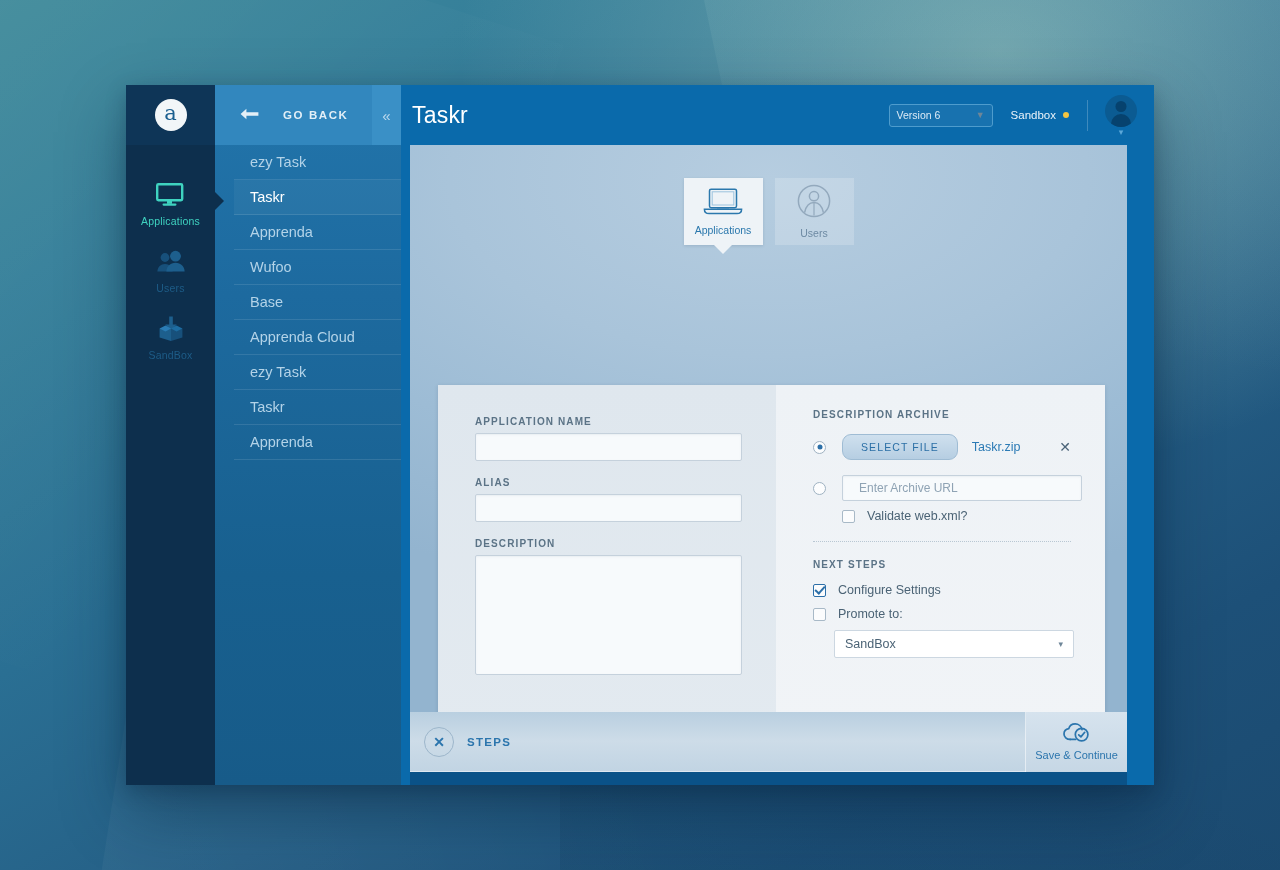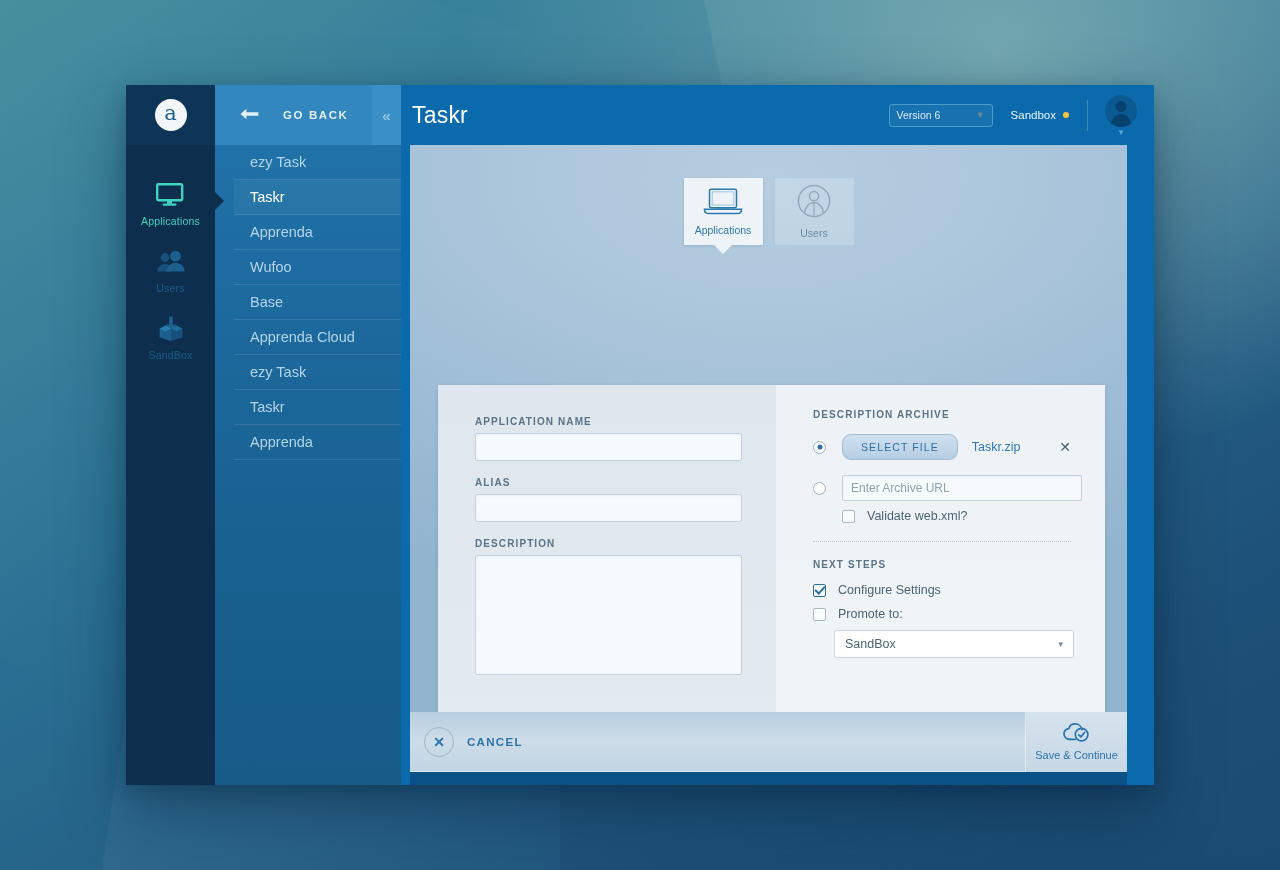--- a/index.html
+++ b/index.html
@@ -114,21 +114,21 @@
   #form-card {
     position:absolute; left:28px; right:22px; top:240px; height:354px;
     display:flex; box-shadow:0 1px 4px rgba(20,50,80,0.15);
   }
   #form-left { width:338px; background:linear-gradient(180deg,#dfe7ee 0%, #e3eaf0 100%); padding:31px 0 0 37px; box-sizing:border-box; }
   #form-right { flex:1; background:linear-gradient(180deg,#eef2f6 0%, #f1f4f7 100%); padding:24px 0 0 37px; box-sizing:border-box; }
 
   .field-label { font-size:10px; letter-spacing:1.1px; color:#5b7386; font-weight:bold; margin-bottom:6px; }
   .text-input {
     width:267px; height:28px; background:#f7fafc; border:1px solid #c5d1dc; border-radius:2px;
-    box-sizing:border-box; padding:0 8px; font-size:12px; color:#3d5567; font-family:"Liberation Sans", sans-serif;
+    box-sizing:border-box; padding:0 16px; font-size:12px; color:#3d5567; font-family:"Liberation Sans", sans-serif;
     box-shadow: inset 0 1px 2px rgba(120,140,160,0.10);
   }
   .text-input::placeholder { color:#8fa3b4; }
   .textarea-input {
     width:267px; height:120px; background:#f7fafc; border:1px solid #c5d1dc; border-radius:2px;
     box-sizing:border-box; padding:7px 8px; font-size:12px; color:#3d5567; resize:none;
     font-family:"Liberation Sans", sans-serif; box-shadow: inset 0 1px 2px rgba(120,140,160,0.10);
   }
   .field-block { margin-bottom:16px; }
 
@@ -384,21 +384,21 @@
             </div>
           </div>
 
         </div>
       </div>
     </div>
 
     <div id="footer">
       <div id="cancel-btn">
         <div id="cancel-circle">✕</div>
-        <div id="cancel-label">CANCEL</div>
+        <div id="cancel-label">STEPS</div>
       </div>
       <div id="save-btn">
         <span>
           <svg width="27" height="19" viewBox="0 0 27 19">
             <path d="M7.2 16.4 C3.6 16.4 1 13.9 1 10.9 C1 8.2 3 6 5.8 5.6 C6.6 2.8 9.2 0.9 12.2 0.9 C15.6 0.9 18.5 3.4 19 6.7" fill="none" stroke="#2b75ad" stroke-width="1.7" stroke-linecap="round"></path>
             <path d="M7.2 16.4 H12.5" fill="none" stroke="#2b75ad" stroke-width="1.7" stroke-linecap="round"></path>
             <circle cx="18.6" cy="11.6" r="6.3" fill="none" stroke="#2b75ad" stroke-width="1.7"></circle>
             <path d="M15.7 11.8 L17.9 13.9 L21.7 9.3" fill="none" stroke="#2b75ad" stroke-width="1.7" stroke-linecap="round" stroke-linejoin="round"></path>
           </svg>
         </span>

